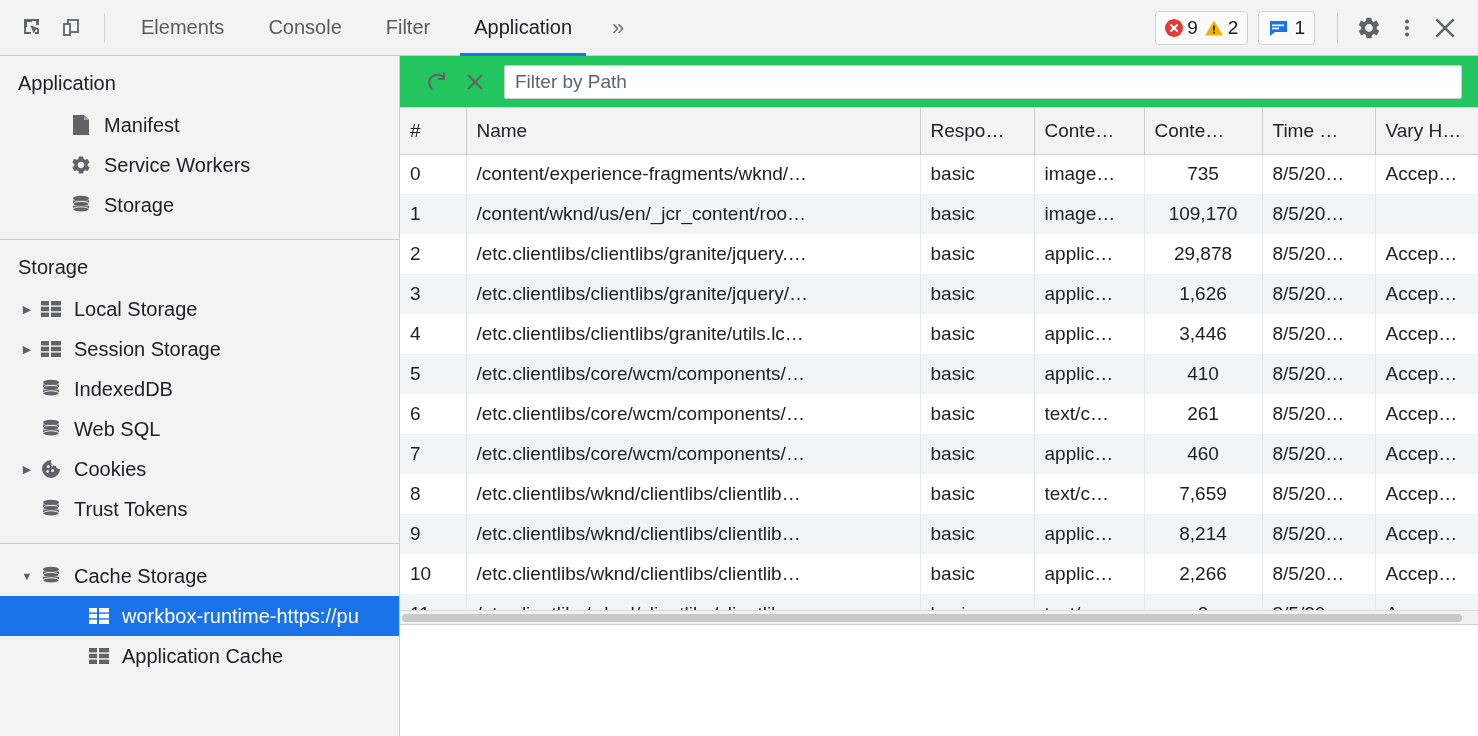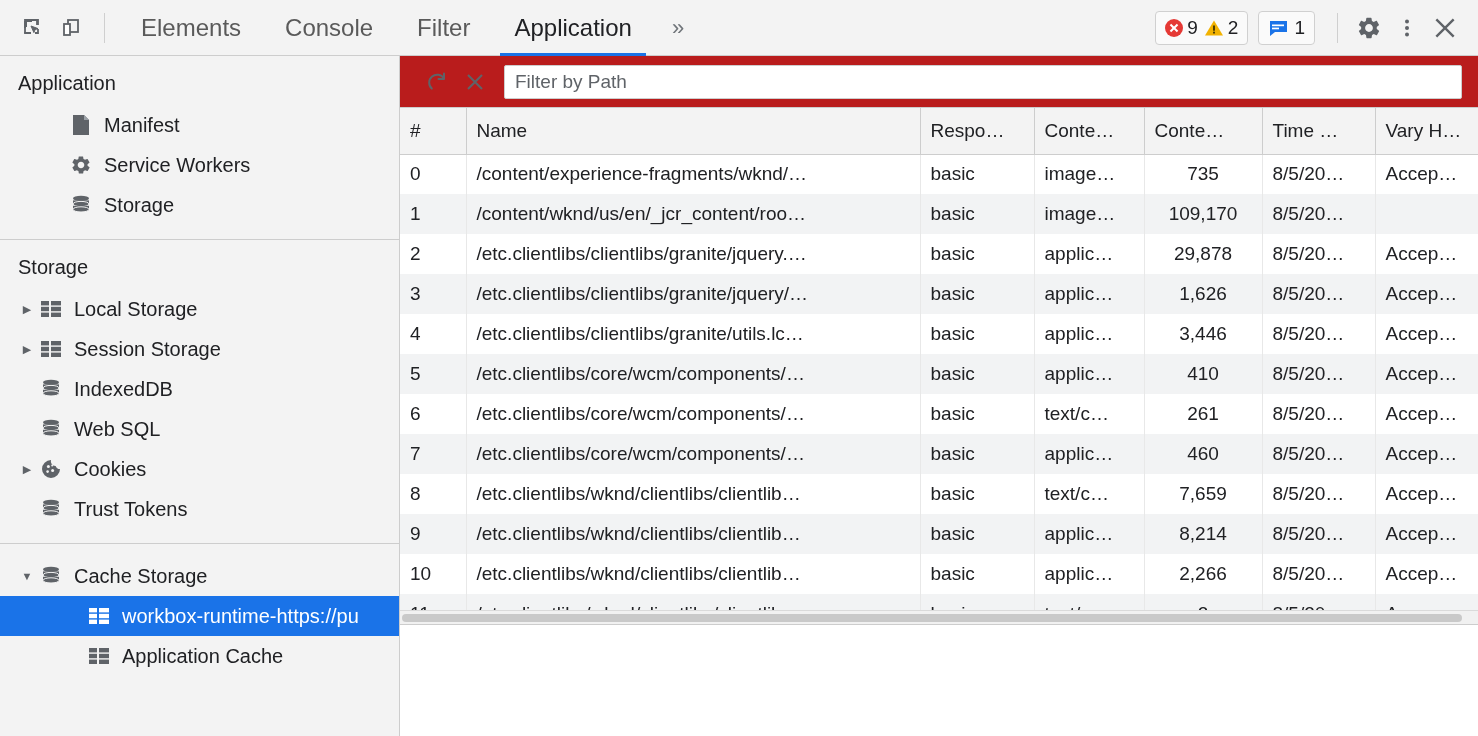--- a/index.html
+++ b/index.html
@@ -26,21 +26,21 @@
     cursor: pointer; flex: none;
   }
   .tb-sep {
     width: 1px; height: 30px; background: #cfcfcf;
     margin: 0 14px; flex: none;
   }
   #tab-strip { display: flex; align-items: stretch; height: 56px; }
   .tab {
     display: flex; align-items: center; justify-content: center;
     padding: 0 22px; height: 56px;
-    font-size: 24px; color: #5a5a5a; cursor: pointer;
+    font-size: 20px; color: #5a5a5a; cursor: pointer;
     position: relative; white-space: nowrap;
   }
   .tab.active { color: #202124; }
   .tab.active::after {
     content: ""; position: absolute; left: 8px; right: 8px; bottom: 0;
     height: 3px; background: #1a73e8;
   }
   .tab-more {
     display: flex; align-items: center; justify-content: center;
     padding: 0 18px; height: 56px; font-size: 22px; color: #70757a;
@@ -102,21 +102,21 @@
     justify-content: center; margin-right: 8px;
   }
   .side-item .s-label { overflow: hidden; text-overflow: clip; }
   .indent-1 { padding-left: 18px; }
   .indent-2 { padding-left: 66px; }
 
   
   #content { flex: 1; height: 680px; display: flex; flex-direction: column;
              background: #ffffff; overflow: hidden; }
   #filter-bar {
-    height: 52px; flex: none; background: #b91c1c;
+    height: 52px; flex: none; background: #22c55e;
     border-bottom: 1px solid #cdcdcd;
     display: flex; align-items: center; padding: 0 16px 0 18px; 
   }
   .fb-btn {
     width: 38px; height: 38px; display: flex; align-items: center;
     justify-content: center; cursor: pointer; flex: none;
   }
   #filter-input {
     flex: 1; height: 34px; margin-left: 10px;
     border: 1px solid #cdcdcd; border-radius: 2px;

